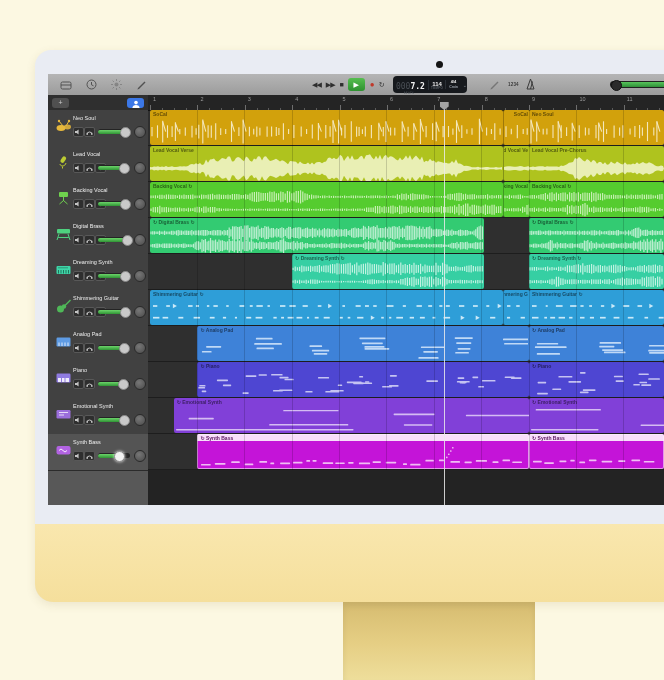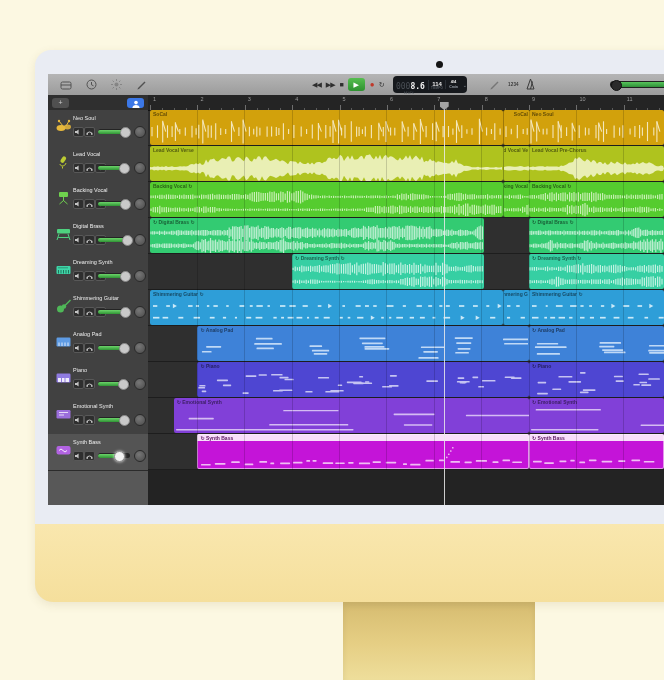--- a/index.html
+++ b/index.html
@@ -116,21 +116,21 @@
         <div class="transport" id="transport">
             <span class="tbtn">◀◀</span>
             <span class="tbtn">▶▶</span>
             <span class="tbtn">■</span>
             <span class="tbtn play">▶</span>
             <span class="tbtn rec">●</span>
             <span class="tbtn">↻</span>
           </div>
         <div class="lcd">
           <div class="lcd-pos">
-            <span class="dim">000</span><span class="big">8.6</span>
+            <span class="dim">000</span><span class="big">7.2</span>
             <div class="lcd-sub">BEATS</div>
           </div>
           <div class="lcd-tempo">
             <span>114</span>
             <div class="lcd-sub">TEMPO</div>
           </div>
           <div class="lcd-key">
             <div>4/4</div>
             <div class="dim2">Cmin</div>
           </div>

